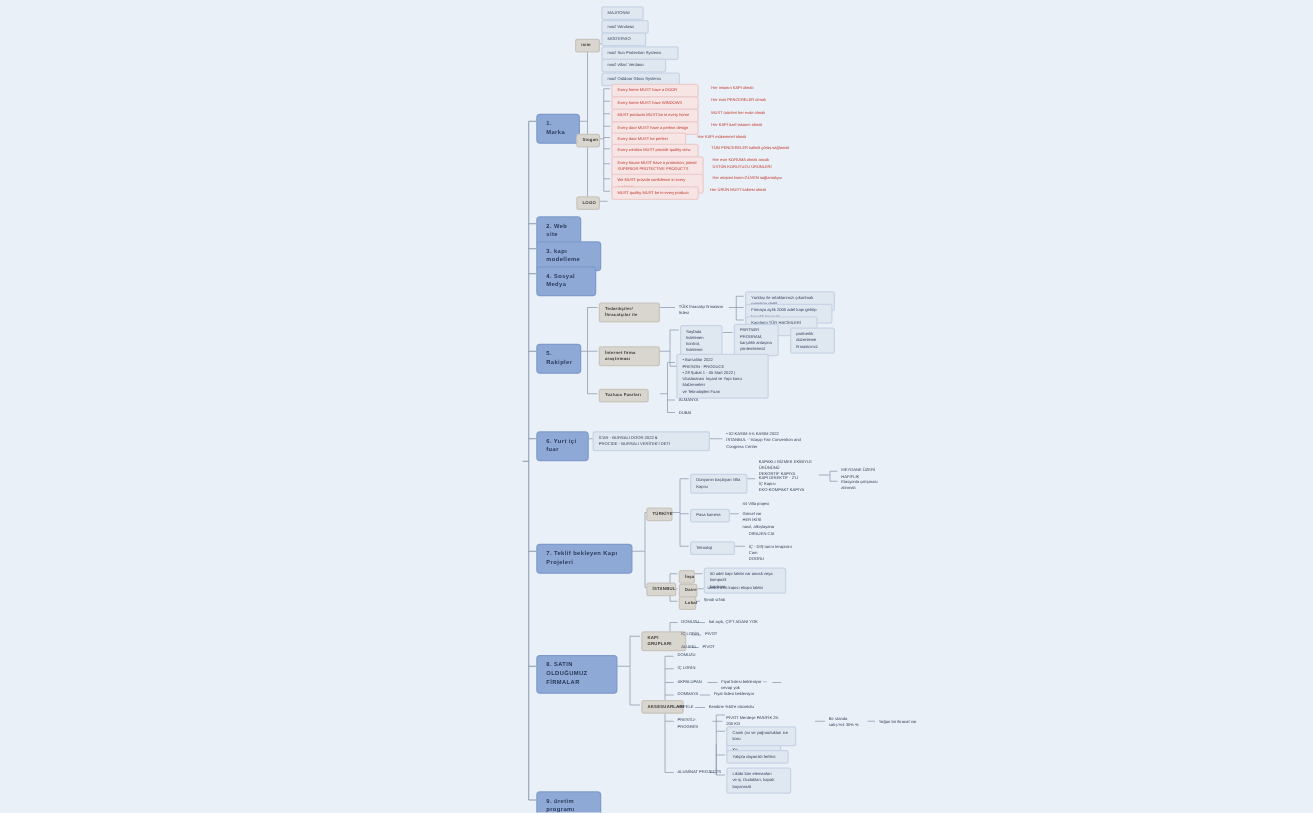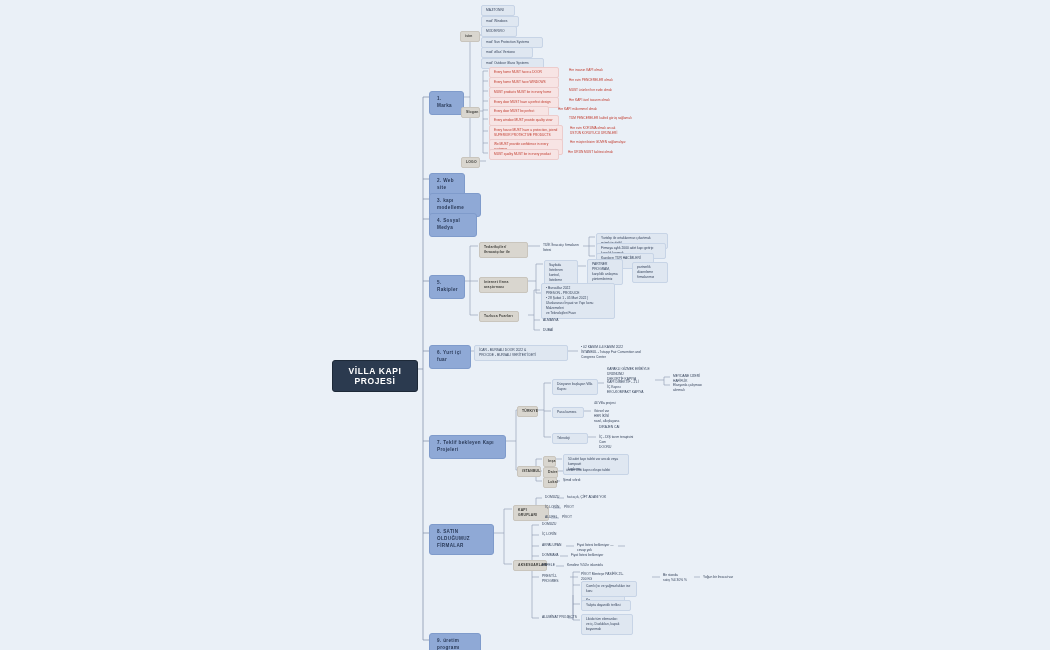--- a/index.html
+++ b/index.html
@@ -200,21 +200,20 @@
       <path d="M573 595 V620"></path>
       <path d="M568 618 H573"></path>
       <path d="M573 572 V620"></path>
       <path d="M573 572 H580"></path>
         <path d="M573 585 H580"></path>
       <path d="M573 604 H580"></path>
         <path d="M573 620 H580"></path>
     </g>
   </svg>
 
-  <div class="node n-root" style="left:332px;top:360px;width:86px;">VİLLA KAPI PROJESİ</div>
 
   <div class="node n-l1" style="left:429px;top:91px;width:35px;">1. Marka</div>
   <div class="node n-l1" style="left:429px;top:173px;width:36px;">2. Web site</div>
   <div class="node n-l1" style="left:429px;top:193px;width:52px;">3. kapı modelleme</div>
   <div class="node n-l1" style="left:429px;top:213px;width:48px;">4. Sosyal Medya</div>
   <div class="node n-l1" style="left:429px;top:275px;width:36px;">5. Rakipler</div>
   <div class="node n-l1" style="left:429px;top:345px;width:42px;">6. Yurt içi fuar</div>
   <div class="node n-l1" style="left:429px;top:435px;width:77px;">7. Teklif bekleyen Kapı Projeleri</div>
   <div class="node n-l1" style="left:429px;top:524px;width:65px;">8. SATIN OLDUĞUMUZ
 FİRMALAR</div>

